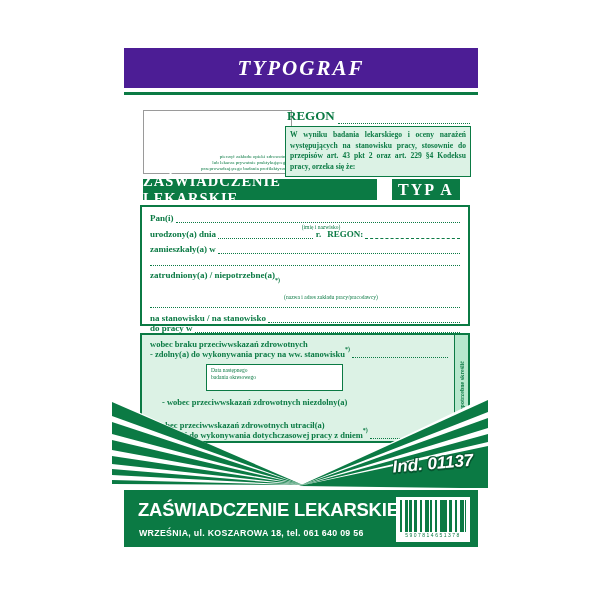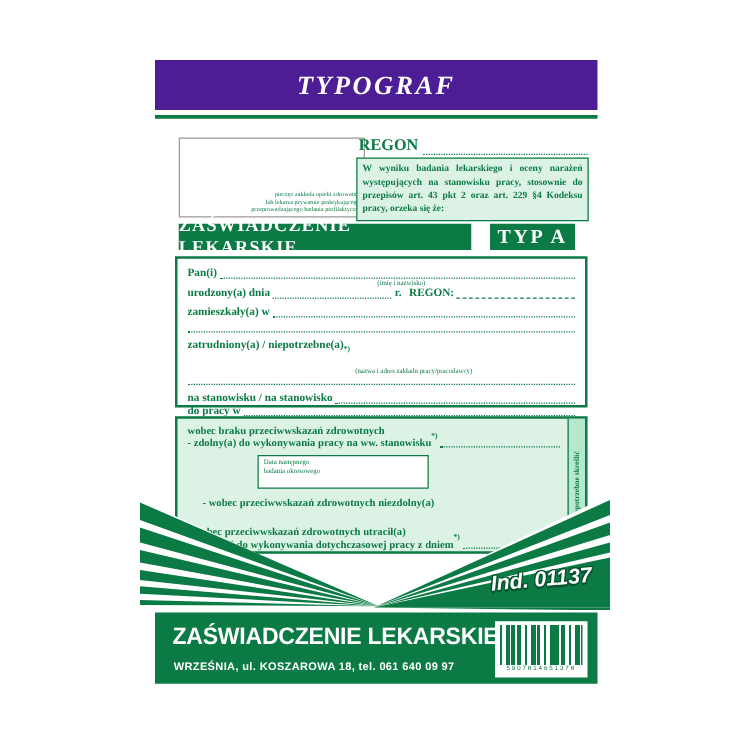--- a/index.html
+++ b/index.html
@@ -212,20 +212,20 @@
       <polygon points="199,98 360,100 388,100 388,98"></polygon>
     </g>
   </svg>
 
   <div class="abs badge">
     <span>Ind. 01137</span>
   </div>
 
   <div class="abs footer">
     <div class="footer-title">ZAŚWIADCZENIE LEKARSKIE TYP A</div>
-    <div class="footer-addr">WRZEŚNIA, ul. KOSZAROWA 18, tel. 061 640 09 97</div>
+    <div class="footer-addr">WRZEŚNIA, ul. KOSZAROWA 18, tel. 061 640 09 56</div>
     <div class="barcode">
       <div class="bars"></div>
       <div class="bars-digits">5907814651378</div>
     </div>
   </div>
 
 </div>
 
 </body></html>

